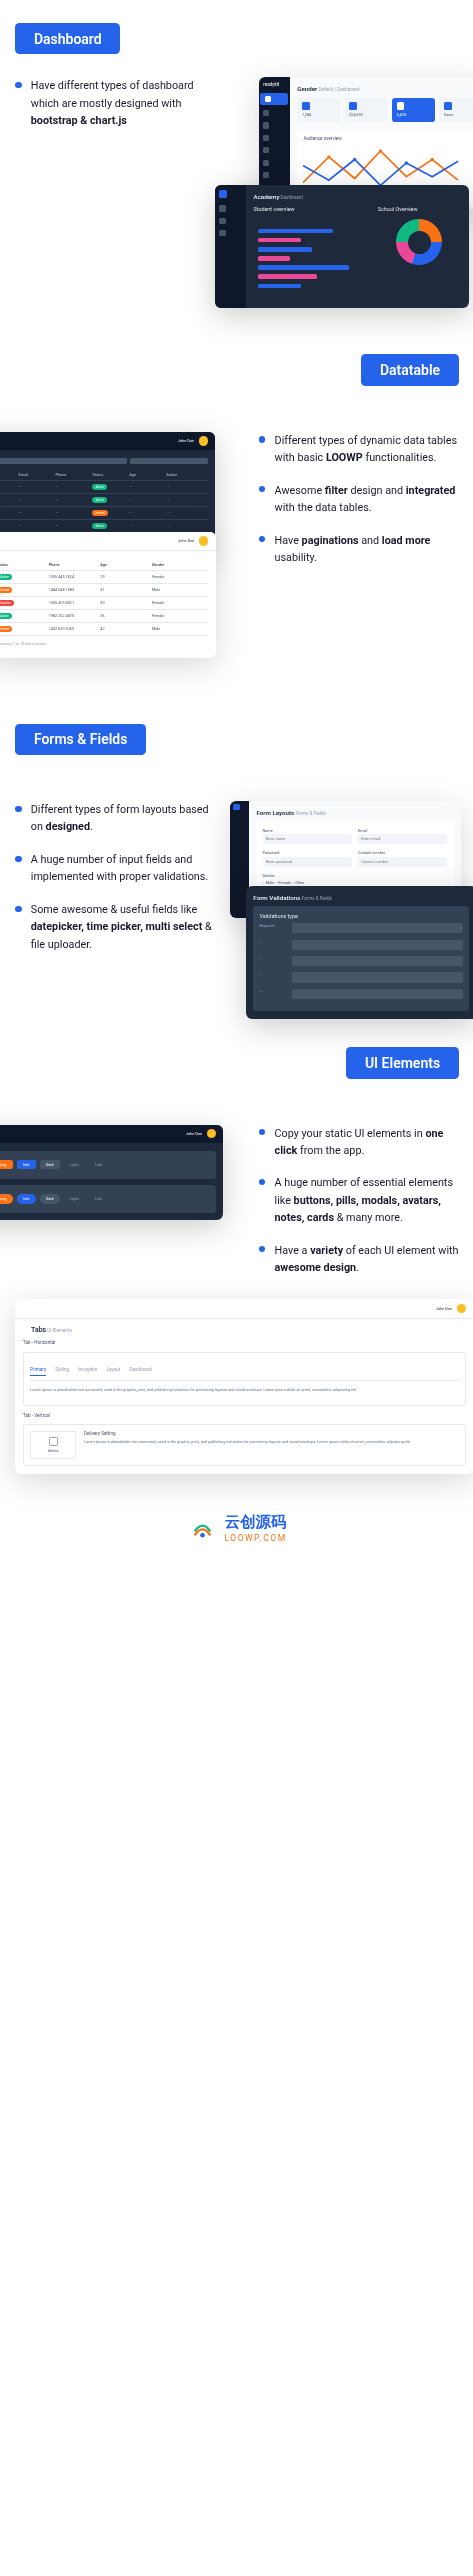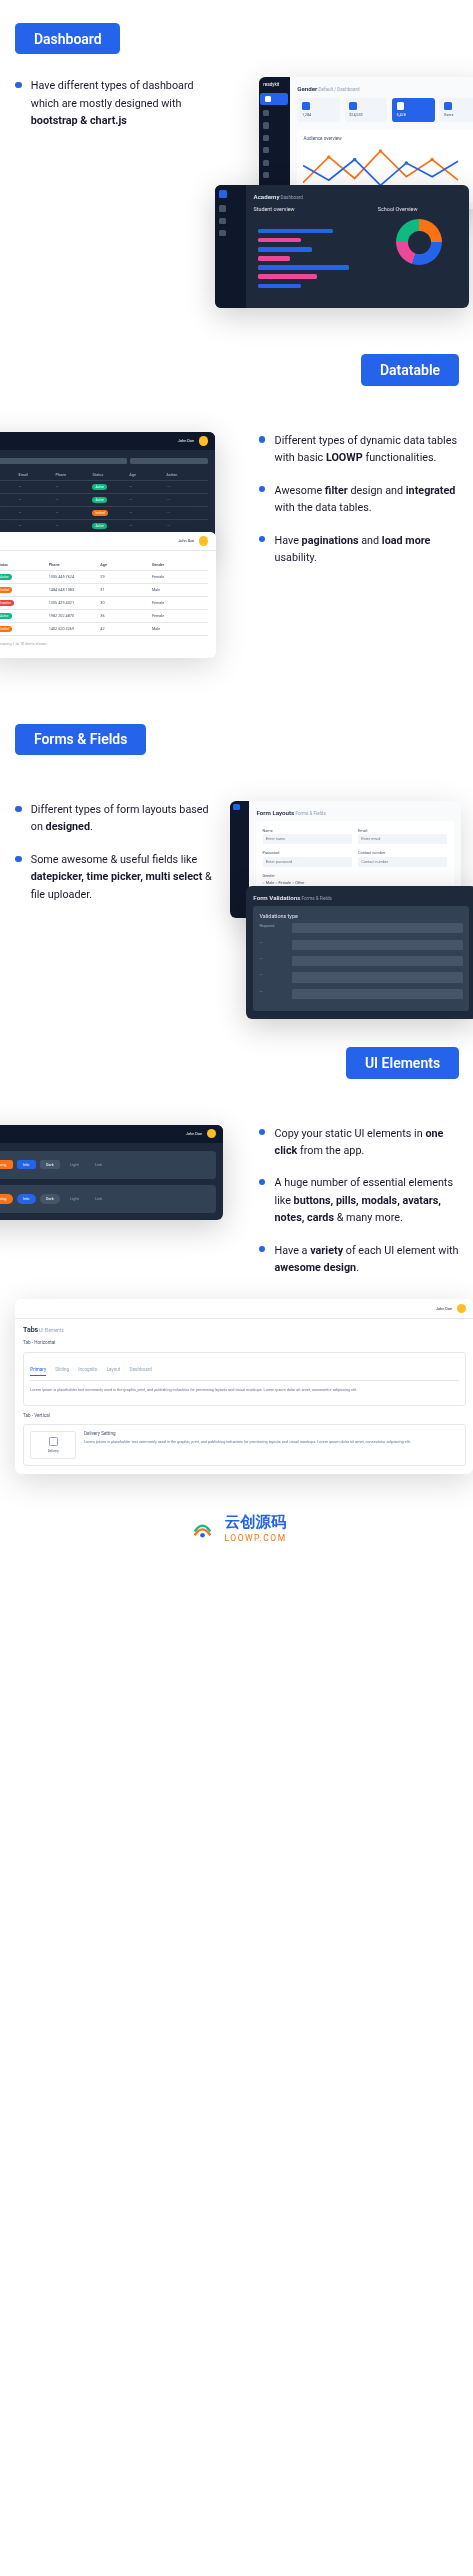--- a/index.html
+++ b/index.html
@@ -354,20 +354,24 @@
   <span class="badge">Forms &amp; Fields</span>
   <div class="split" style="margin-top:23px;">
     <div class="text-col">
       <ul class="bullet-list">
         <li class="bullet-item">
             <span class="bullet-dot"></span>
             <span class="bullet-text">Different types of form layouts based on <b>designed</b>.</span>
           </li>
         <li class="bullet-item">
             <span class="bullet-dot"></span>
+            <span class="bullet-text">A huge number of input fields and implemented with proper validations.</span>
+          </li>
+        <li class="bullet-item">
+            <span class="bullet-dot"></span>
             <span class="bullet-text">Some awesome &amp; useful fields like <b>datepicker, time picker, multi select</b> &amp; file uploader.</span>
           </li>
       </ul>
     </div>
     <div class="img-col">
       <div class="ff-stack">
         <div class="ff-light-wrap">
           <div class="mockup-light">
             <div class="mockup-body">
               <div class="mockup-sidebar" style="background:#0f172a;width:18.5px;">
@@ -484,21 +488,21 @@
     </div>
   </div>
 
   <div class="tabs-mockup">
     <div class="mockup-light">
       <div class="mockup-header flex-end">
         <span style="font-size:3.8px;">John Doe</span>
         <div class="avatar"></div>
       </div>
       <div class="mockup-main">
-        <div class="crumb"><span style="font-size:7px;color:#1e293b;font-weight:600;">Tabs</span> <span>UI Elements</span></div>
+        <div class="crumb"><span style="font-size:7px;color:#1e293b;font-weight:600;margin-left:8px;">Tabs</span> <span>UI Elements</span></div>
         <div style="font-size:4.6px;margin:6.2px 0;">Tab - Horizontal</div>
         <div style="background:#fff;border:0.8px solid #e5e7eb;border-radius:3.1px;padding:6.2px;">
           <div class="tabs-row">
             <span class="tab-item active">Primary</span>
             <span class="tab-item">Sliding</span>
             <span class="tab-item">Incognito</span>
             <span class="tab-item">Layout</span>
             <span class="tab-item">Dashboard</span>
           </div>
           <div style="font-size:3.8px;color:#64748b;padding:6.2px 0;line-height:1.5;">Lorem ipsum is placeholder text commonly used in the graphic, print, and publishing industries for previewing layouts and visual mockups. Lorem ipsum dolor sit amet, consectetur adipiscing elit.</div>

